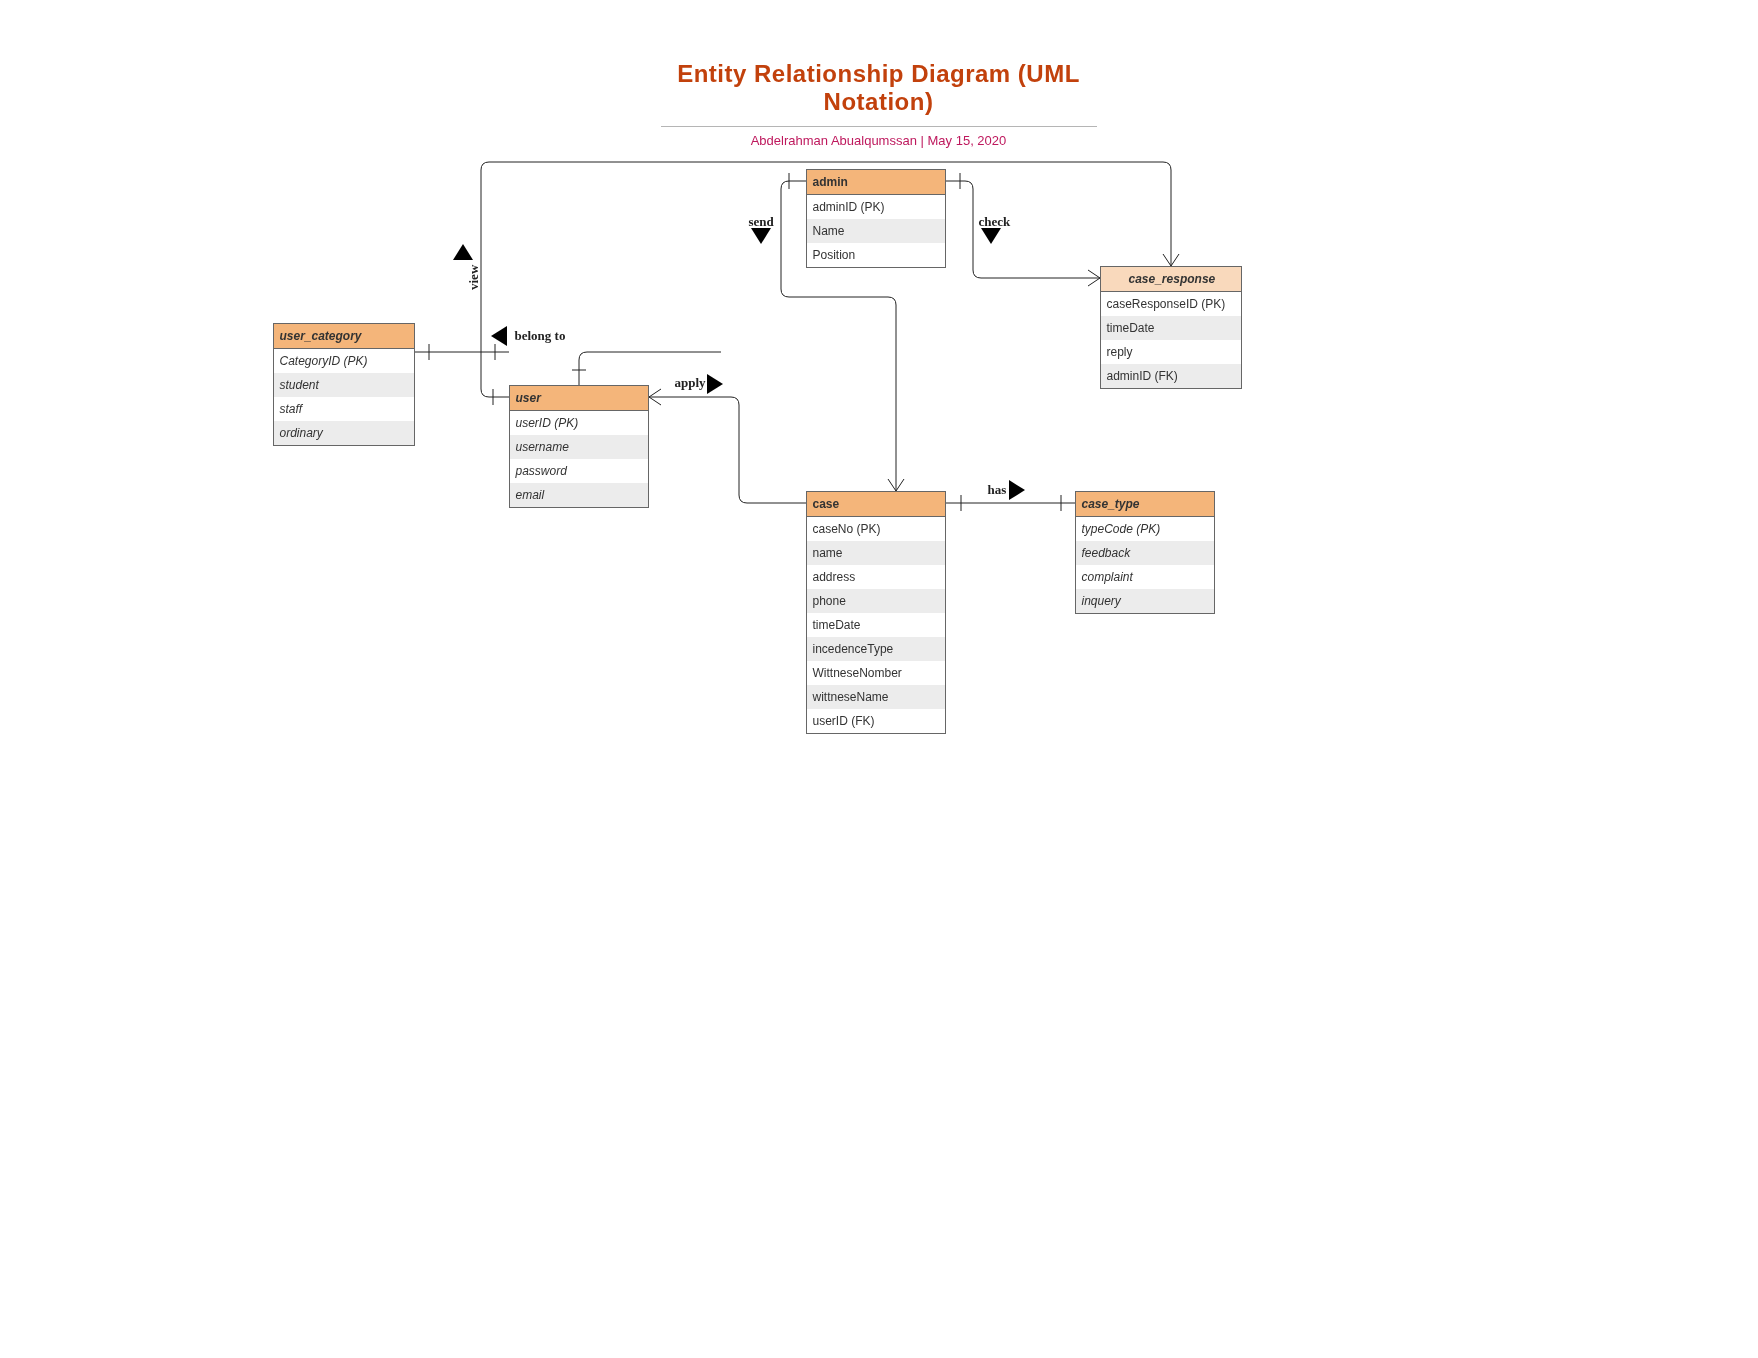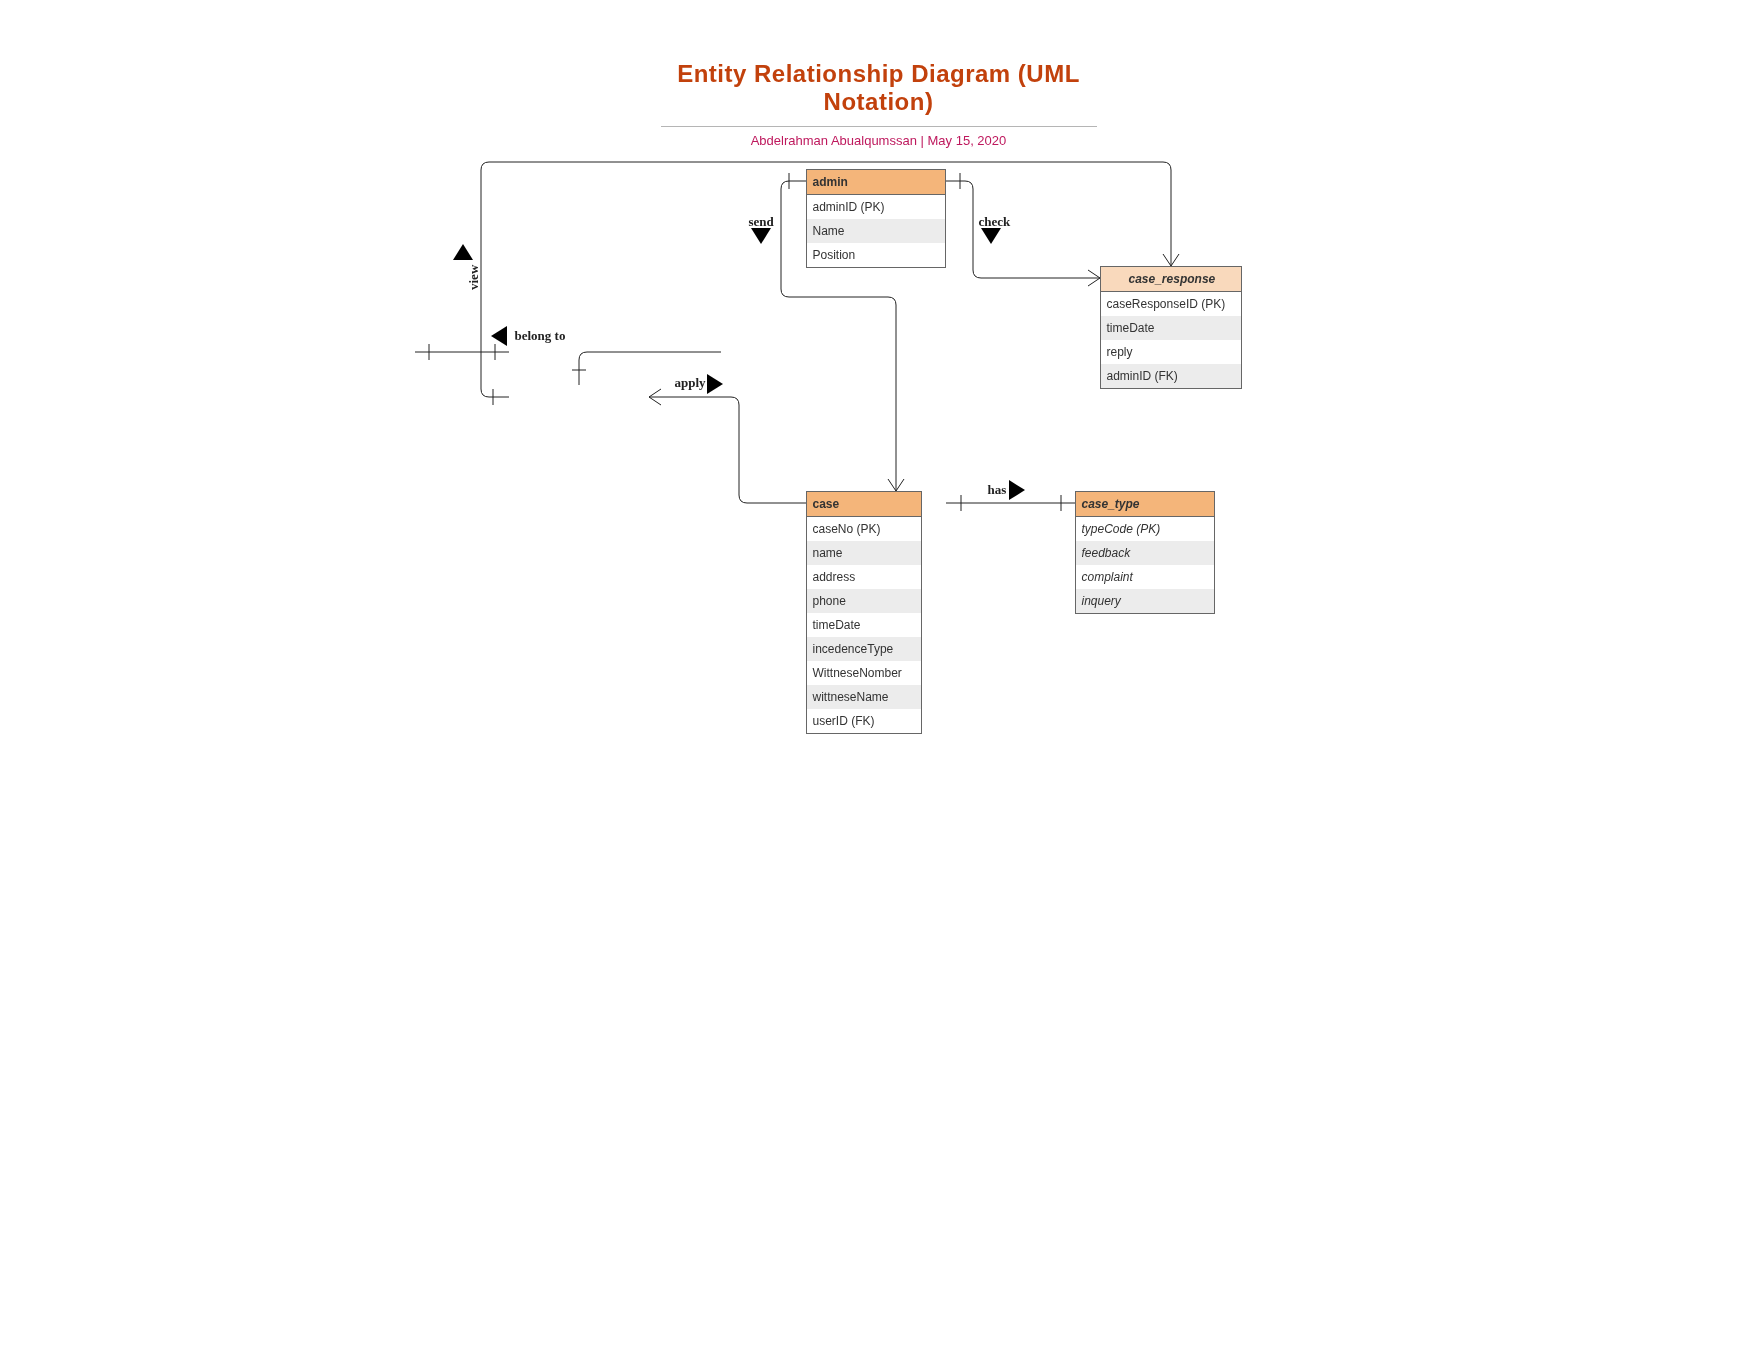--- a/index.html
+++ b/index.html
@@ -36,30 +36,44 @@
 <body>
 
 <div class="canvas">
 
   <div class="header">
     <div class="title">Entity Relationship Diagram (UML Notation)</div>
     <hr class="hr">
     <div class="subtitle">Abdelrahman Abualqumssan  |  May 15, 2020</div>
   </div>
 
+  <div class="entity" style="left:12px; top:323px; width:142px; font-style:italic;">
+    <div class="ename head-orange">user_category</div>
+    <div class="row plain">CategoryID (PK)</div>
+    <div class="row alt">student</div>
+    <div class="row plain">staff</div>
+    <div class="row alt">ordinary</div>
+  </div>
 
+  <div class="entity" style="left:248px; top:385px; width:140px; font-style:italic;">
+    <div class="ename head-orange">user</div>
+    <div class="row plain">userID (PK)</div>
+    <div class="row alt">username</div>
+    <div class="row plain">password</div>
+    <div class="row alt">email</div>
+  </div>
 
   <div class="entity" style="left:545px; top:169px; width:140px;">
     <div class="ename head-orange" style="font-style:normal;">admin</div>
     <div class="row plain">adminID  (PK)</div>
     <div class="row alt">Name</div>
     <div class="row plain">Position</div>
   </div>
 
-  <div class="entity" style="left:545px; top:491px; width:116px;">
+  <div class="entity" style="left:545px; top:491px; width:140px;">
     <div class="ename head-orange" style="font-style:normal;">case</div>
     <div class="row plain">caseNo  (PK)</div>
     <div class="row alt"> name</div>
     <div class="row plain"> address</div>
     <div class="row alt"> phone</div>
     <div class="row plain">timeDate</div>
     <div class="row alt">incedenceType</div>
     <div class="row plain">WittneseNomber</div>
     <div class="row alt">wittneseName</div>
     <div class="row plain">userID (FK)</div>

